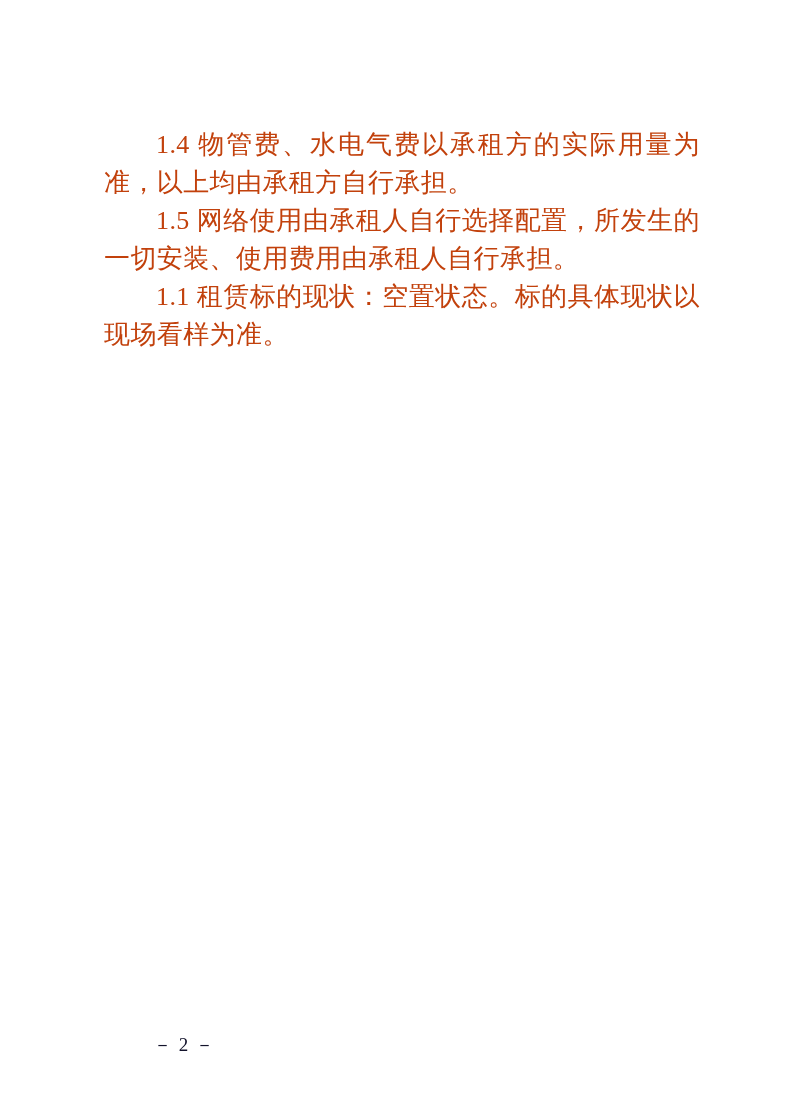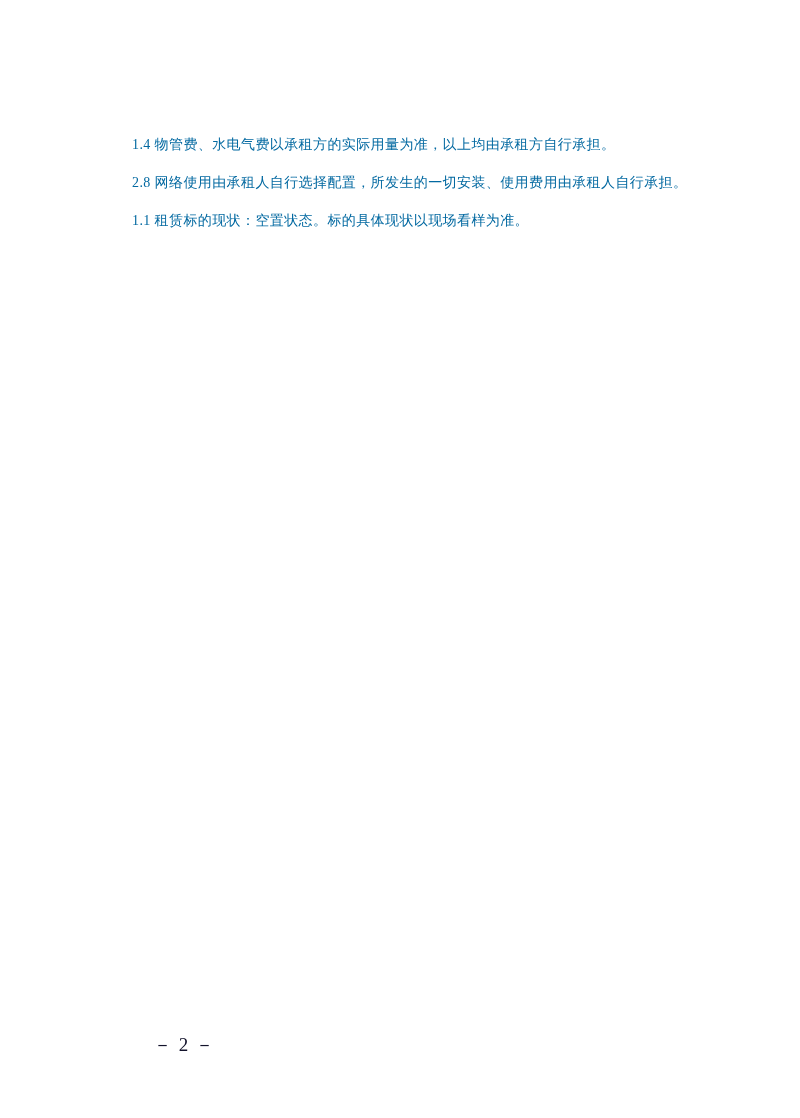--- a/index.html
+++ b/index.html
@@ -23,29 +23,29 @@
     height: 1118px;
     background: #ffffff;
   }
   .content {
     position: absolute;
     left: 104px;
     top: 126px;
     width: 596px;
   }
   .para {
-    font-size: 14px;
+    font-size: 26px;
     line-height: 38px;
     text-align: justify;
     text-justify: inter-ideograph;
     text-indent: 2em;
     margin: 0;
     letter-spacing: 0.4px;
     font-family: "Liberation Serif", "DejaVu Serif", serif;
-    color: #0369a1;
+    color: #c2410c;
   }
   .footer {
     position: absolute;
     left: 0;
     top: 1032px;
     width: 800px;
     text-align: center;
     font-size: 19px;
     color: #13132b;
     font-family: "Liberation Serif", serif;
@@ -56,21 +56,21 @@
     margin-left: -432px;
   }
 </style>
 </head>
 <body>
 
 <div class="page">
 
   <div class="content">
     <p class="para">1.4 物管费、水电气费以承租方的实际用量为准，以上均由承租方自行承担。</p>
-    <p class="para">2.8 网络使用由承租人自行选择配置，所发生的一切安装、使用费用由承租人自行承担。</p>
+    <p class="para">1.5 网络使用由承租人自行选择配置，所发生的一切安装、使用费用由承租人自行承担。</p>
     <p class="para">1.1 租赁标的现状：空置状态。标的具体现状以现场看样为准。</p>
   </div>
 
   <div class="footer">
     <span class="page-num-wrap">－ 2 －</span>
   </div>
 
 </div>
 
 </body></html>

